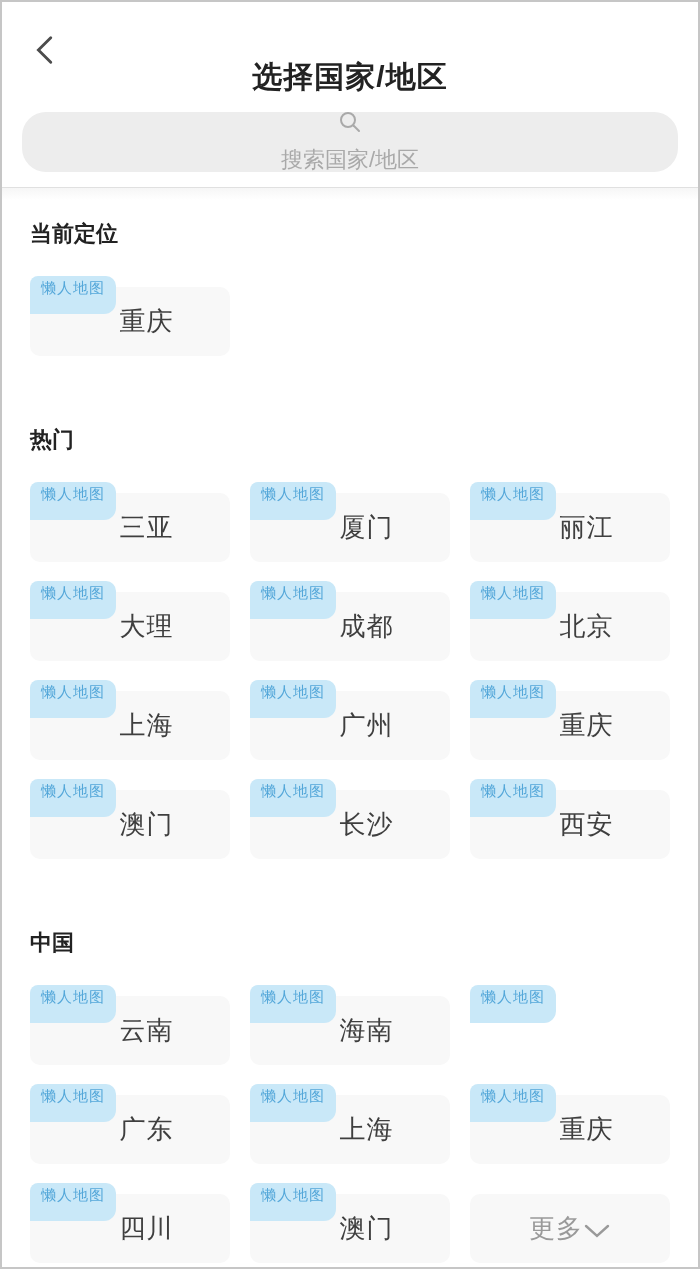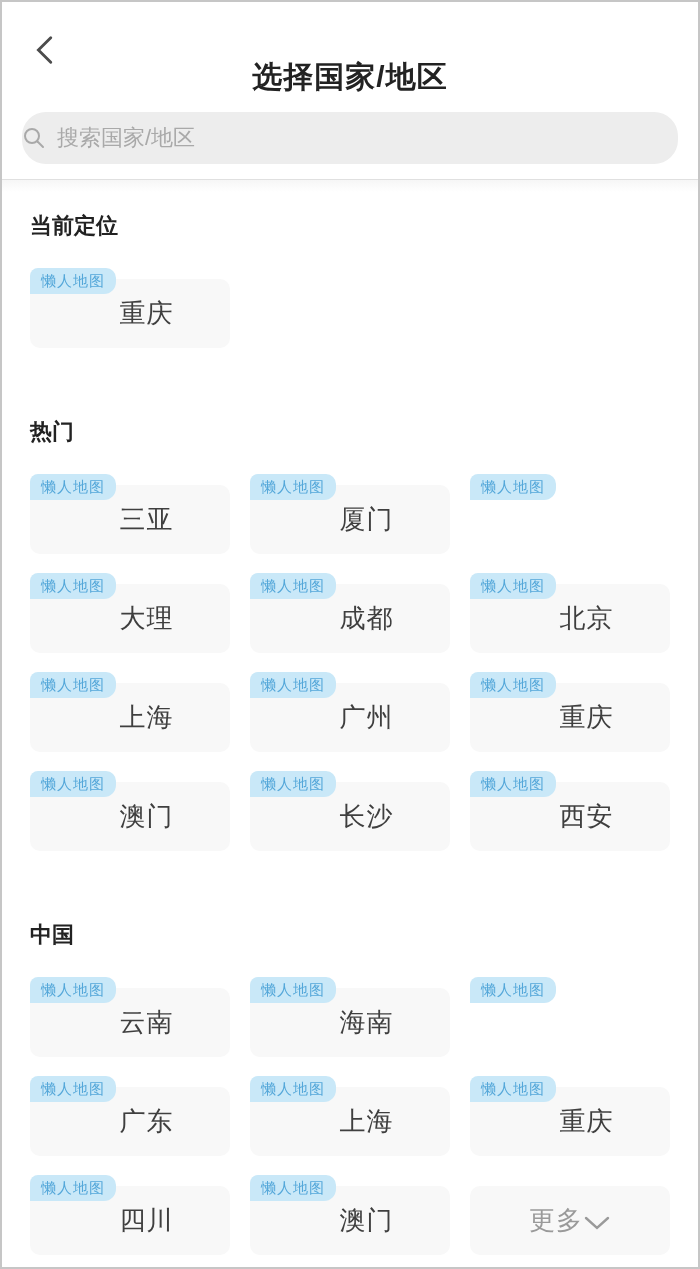--- a/index.html
+++ b/index.html
@@ -34,23 +34,24 @@
     width:44px;height:44px;background:none;border:none;cursor:pointer;
     display:flex;align-items:center;justify-content:center;
   }
   .page-title{
     font-size:30px;font-weight:bold;color:var(--title-text);
     letter-spacing:1px;
   }
   
   .search-wrap{padding:14px 20px 0;background:#fff;}
   .search{
-    height:52px;border-radius:24px;background:var(--search-bg);
-    display:flex;align-items:center;justify-content:flex-start;gap:11px;
+    height:60px;border-radius:24px;background:var(--search-bg);
+    display:flex;align-items:center;justify-content:center;gap:11px;
     cursor:text;
+    flex-direction:column;
   }
   .search-placeholder{font-size:22px;color:var(--search-placeholder);}
   .divider{margin-top:15px;height:1px;background:var(--divider);}
   
   .content{
     display:flow-root;
     padding:0 28px 18px;
     background:linear-gradient(to bottom,#f6f6f6 0,#ffffff 12px);
     min-height:1090px;
   }
@@ -62,23 +63,24 @@
   .grid{
     margin-top:26px;
     display:grid;grid-template-columns:repeat(3,1fr);
     column-gap:20px;row-gap:19px;
   }
   .cell{position:relative;height:80px;cursor:pointer;}
   .badge{
     position:absolute;top:0;left:0;z-index:2;
     background:var(--badge-bg);color:var(--badge-text);
     font-size:15px;line-height:15px;
-    padding:5px 11px 6px;
+    padding:5px 11px 18px;
     border-radius:8px 10px 12px 0;
     letter-spacing:1px;
+    font-family:Liberation Serif, serif;
   }
   .card{
     position:absolute;left:0;right:0;top:11px;bottom:0;
     background:var(--card-bg);border-radius:10px;
     display:flex;align-items:center;justify-content:center;
   }
   .city{font-size:26px;color:var(--city-text);letter-spacing:1px;margin-left:33px;}
   .more-cell .card{}
   .more-label{font-size:26px;color:var(--muted-text);letter-spacing:1px;}
   .chev{display:flex;align-items:center;margin-top:4px;}
@@ -138,20 +140,23 @@
 
   <div class="cell">
     <span class="badge">懒人地图</span>
     <div class="card">
       <span class="city">厦门</span>
     </div>
   </div>
 
   <div class="cell">
     <span class="badge">懒人地图</span>
+    <div class="card">
+      <span class="city">丽江</span>
+    </div>
   </div>
 
   <div class="cell">
     <span class="badge">懒人地图</span>
     <div class="card">
       <span class="city">大理</span>
     </div>
   </div>
 
   <div class="cell">

